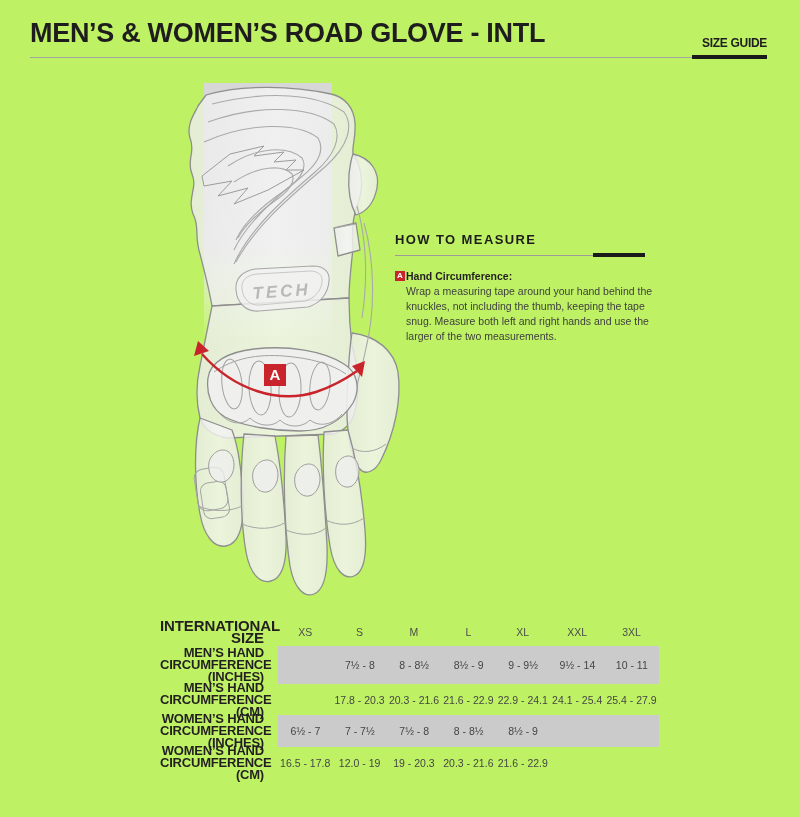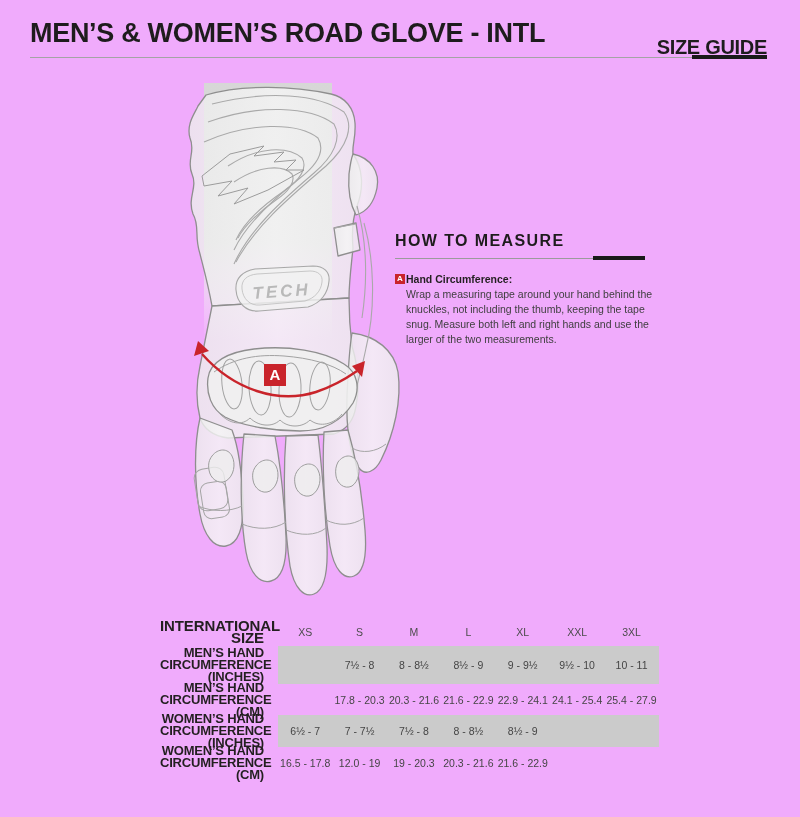--- a/index.html
+++ b/index.html
@@ -1,37 +1,37 @@
 <!DOCTYPE html>
 <html><head>
 <meta charset="utf-8">
 <style>
   * { box-sizing: border-box; }
   html,body { margin:0; padding:0; background:#fff; }
   .page {
-    position:relative; width:800px; height:817px; background:#f0abfc;
+    position:relative; width:800px; height:817px; background:#bef264;
     font-family:"Liberation Sans", sans-serif; overflow:hidden; color:#1e1c1d;
   }
 
   
   .page-title {
     position:absolute; left:30px; top:18px;
     font-size:27px; font-weight:bold; letter-spacing:-0.3px; color:#1e1c1d;
     white-space:nowrap;
   }
   .size-guide-label {
     position:absolute; right:33px; top:36px;
-    font-size:20px; font-weight:bold; letter-spacing:-0.3px; color:#1e1c1d;
+    font-size:12px; font-weight:bold; letter-spacing:-0.3px; color:#1e1c1d;
   }
   .header-rule { position:absolute; left:30px; top:57px; width:737px; height:1px; background:#a4a4a4; }
   .header-rule-thick { position:absolute; left:692px; top:55px; width:75px; height:4px; background:#1a1a1a; }
 
   
   .howto { position:absolute; left:395px; top:232px; width:260px; }
-  .howto-heading { font-size:16px; font-weight:bold; letter-spacing:1.4px; color:#1e1c1d; }
+  .howto-heading { font-size:13px; font-weight:bold; letter-spacing:1.4px; color:#1e1c1d; }
   .howto-divider { position:relative; margin-top:6px; height:4px; width:250px; }
   .howto-divider .thin { position:absolute; left:0; right:0; top:2px; height:1px; background:#9b9b9b; }
   .howto-divider .thick { position:absolute; right:0; top:0; width:52px; height:4px; background:#1a1a1a; }
   .howto-item { display:flex; margin-top:13px; }
   .howto-marker {
     flex:0 0 auto; width:10px; height:10px; margin-top:1px; background:#c9242b;
     color:#fff; font-size:8px; font-weight:bold; line-height:10px; text-align:center;
   }
   .howto-text { margin-left:1px; }
   .howto-label { font-size:10.5px; font-weight:bold; color:#231f20; line-height:12px; }
@@ -44,21 +44,21 @@
   .size-table { position:absolute; left:160px; top:617px; width:500px; font-size:10.5px; }
   .trow { display:flex; align-items:center; }
   .thead { height:29px; }
   .tlabel {
     width:118px; padding-right:14px; text-align:right;
     font-weight:bold; font-size:13px; line-height:12px; letter-spacing:-0.2px;
     color:#231f20; white-space:pre-line;
   }
   .thead-label { font-size:15px; letter-spacing:-0.1px; }
   .tvalues { display:flex; width:381px; height:100%; align-items:center; }
-  .tvalues.shaded { background:#cbcbcb; }
+  .tvalues.shaded { background:#cbcbcb;justify-content:flex-end; }
   .tcell { width:54.4px; text-align:center; color:#454545; white-space:nowrap; }
   .thcell { color:#4c4c4c; }
 </style>
 </head>
 <body>
 
 <div class="page">
 
   <div class="page-title">MEN’S &amp; WOMEN’S ROAD GLOVE - INTL</div>
   <div class="size-guide-label">SIZE GUIDE</div>
@@ -220,21 +220,21 @@
       </div>
       <div class="trow" style="height: 38px;">
         <div class="tlabel">MEN’S HAND
 CIRCUMFERENCE (INCHES)</div>
         <div class="tvalues shaded">
           <div class="tcell"></div>
           <div class="tcell">7½ - 8</div>
           <div class="tcell">8 - 8½</div>
           <div class="tcell">8½ - 9</div>
           <div class="tcell">9 - 9½</div>
-          <div class="tcell">9½ - 10</div>
+          <div class="tcell">9½ - 14</div>
           <div class="tcell">10 - 11</div>
         </div>
       </div>
       <div class="trow" style="height: 31px;">
         <div class="tlabel">MEN’S HAND
 CIRCUMFERENCE (CM)</div>
         <div class="tvalues">
           <div class="tcell"></div>
           <div class="tcell">17.8 - 20.3</div>
           <div class="tcell">20.3 - 21.6</div>

